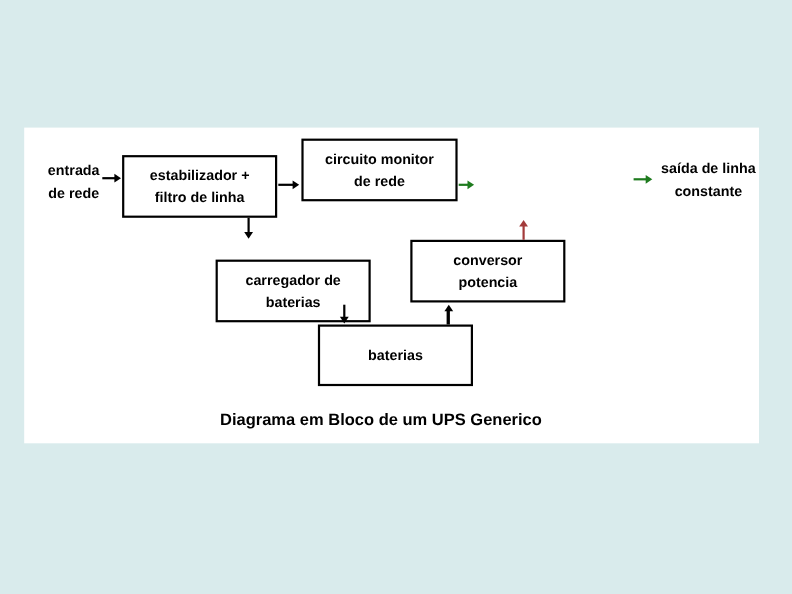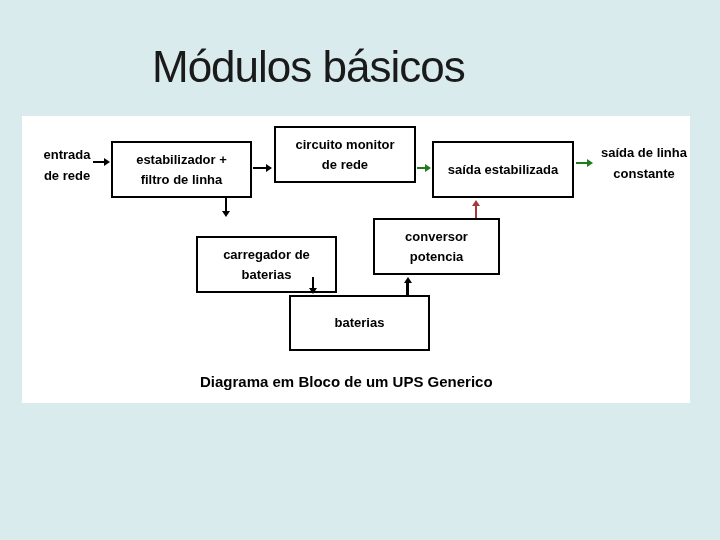--- a/index.html
+++ b/index.html
@@ -54,38 +54,36 @@
   .av.down .head{position:absolute; bottom:0; left:0; width:0; height:0;
     border-top:6px solid var(--c); border-left:4px solid transparent; border-right:4px solid transparent;}
   .av.up .head{position:absolute; top:0; left:0; width:0; height:0;
     border-bottom:6px solid var(--c); border-left:4px solid transparent; border-right:4px solid transparent;}
 </style>
 </head>
 <body>
 
 <div class="slide">
 
-  <h1 class="title">Módulos básicos</h1>
 
   <div class="panel">
 
     <div class="ext-label" style="left:12px; top:28px; width:66px;">entrada
 de rede</div>
     <div class="ext-label" style="left:574px; top:26px; width:96px;">saída de linha
 constante</div>
 
     <div class="box" style="left:89px;  top:25px; width:141px; height:57px;">estabilizador +
 filtro de linha</div>
     <div class="box" style="left:252px; top:10px; width:142px; height:57px;">circuito monitor
 de rede</div>
-    <div class="box" style="left:410px; top:25px; width:142px; height:57px;">saída estabilizada</div>
 
     <div class="box" style="left:174px; top:120px; width:141px; height:57px;">carregador de
 baterias</div>
-    <div class="box" style="left:351px; top:102px; width:127px; height:57px;">conversor
+    <div class="box" style="left:351px; top:102px; width:141px; height:57px;">conversor
 potencia</div>
 
     <div class="box" style="left:267px; top:179px; width:141px; height:56px;">baterias</div>
 
     <div class="ah" style="left:71px;  top:42px; width:17px; --c:var(--arrow-black);">
         <i class="shaft"></i>
         <i class="head"></i>
       </div>
     <div class="ah" style="left:231px; top:48px; width:19px; --c:var(--arrow-black);">
         <i class="shaft"></i>

